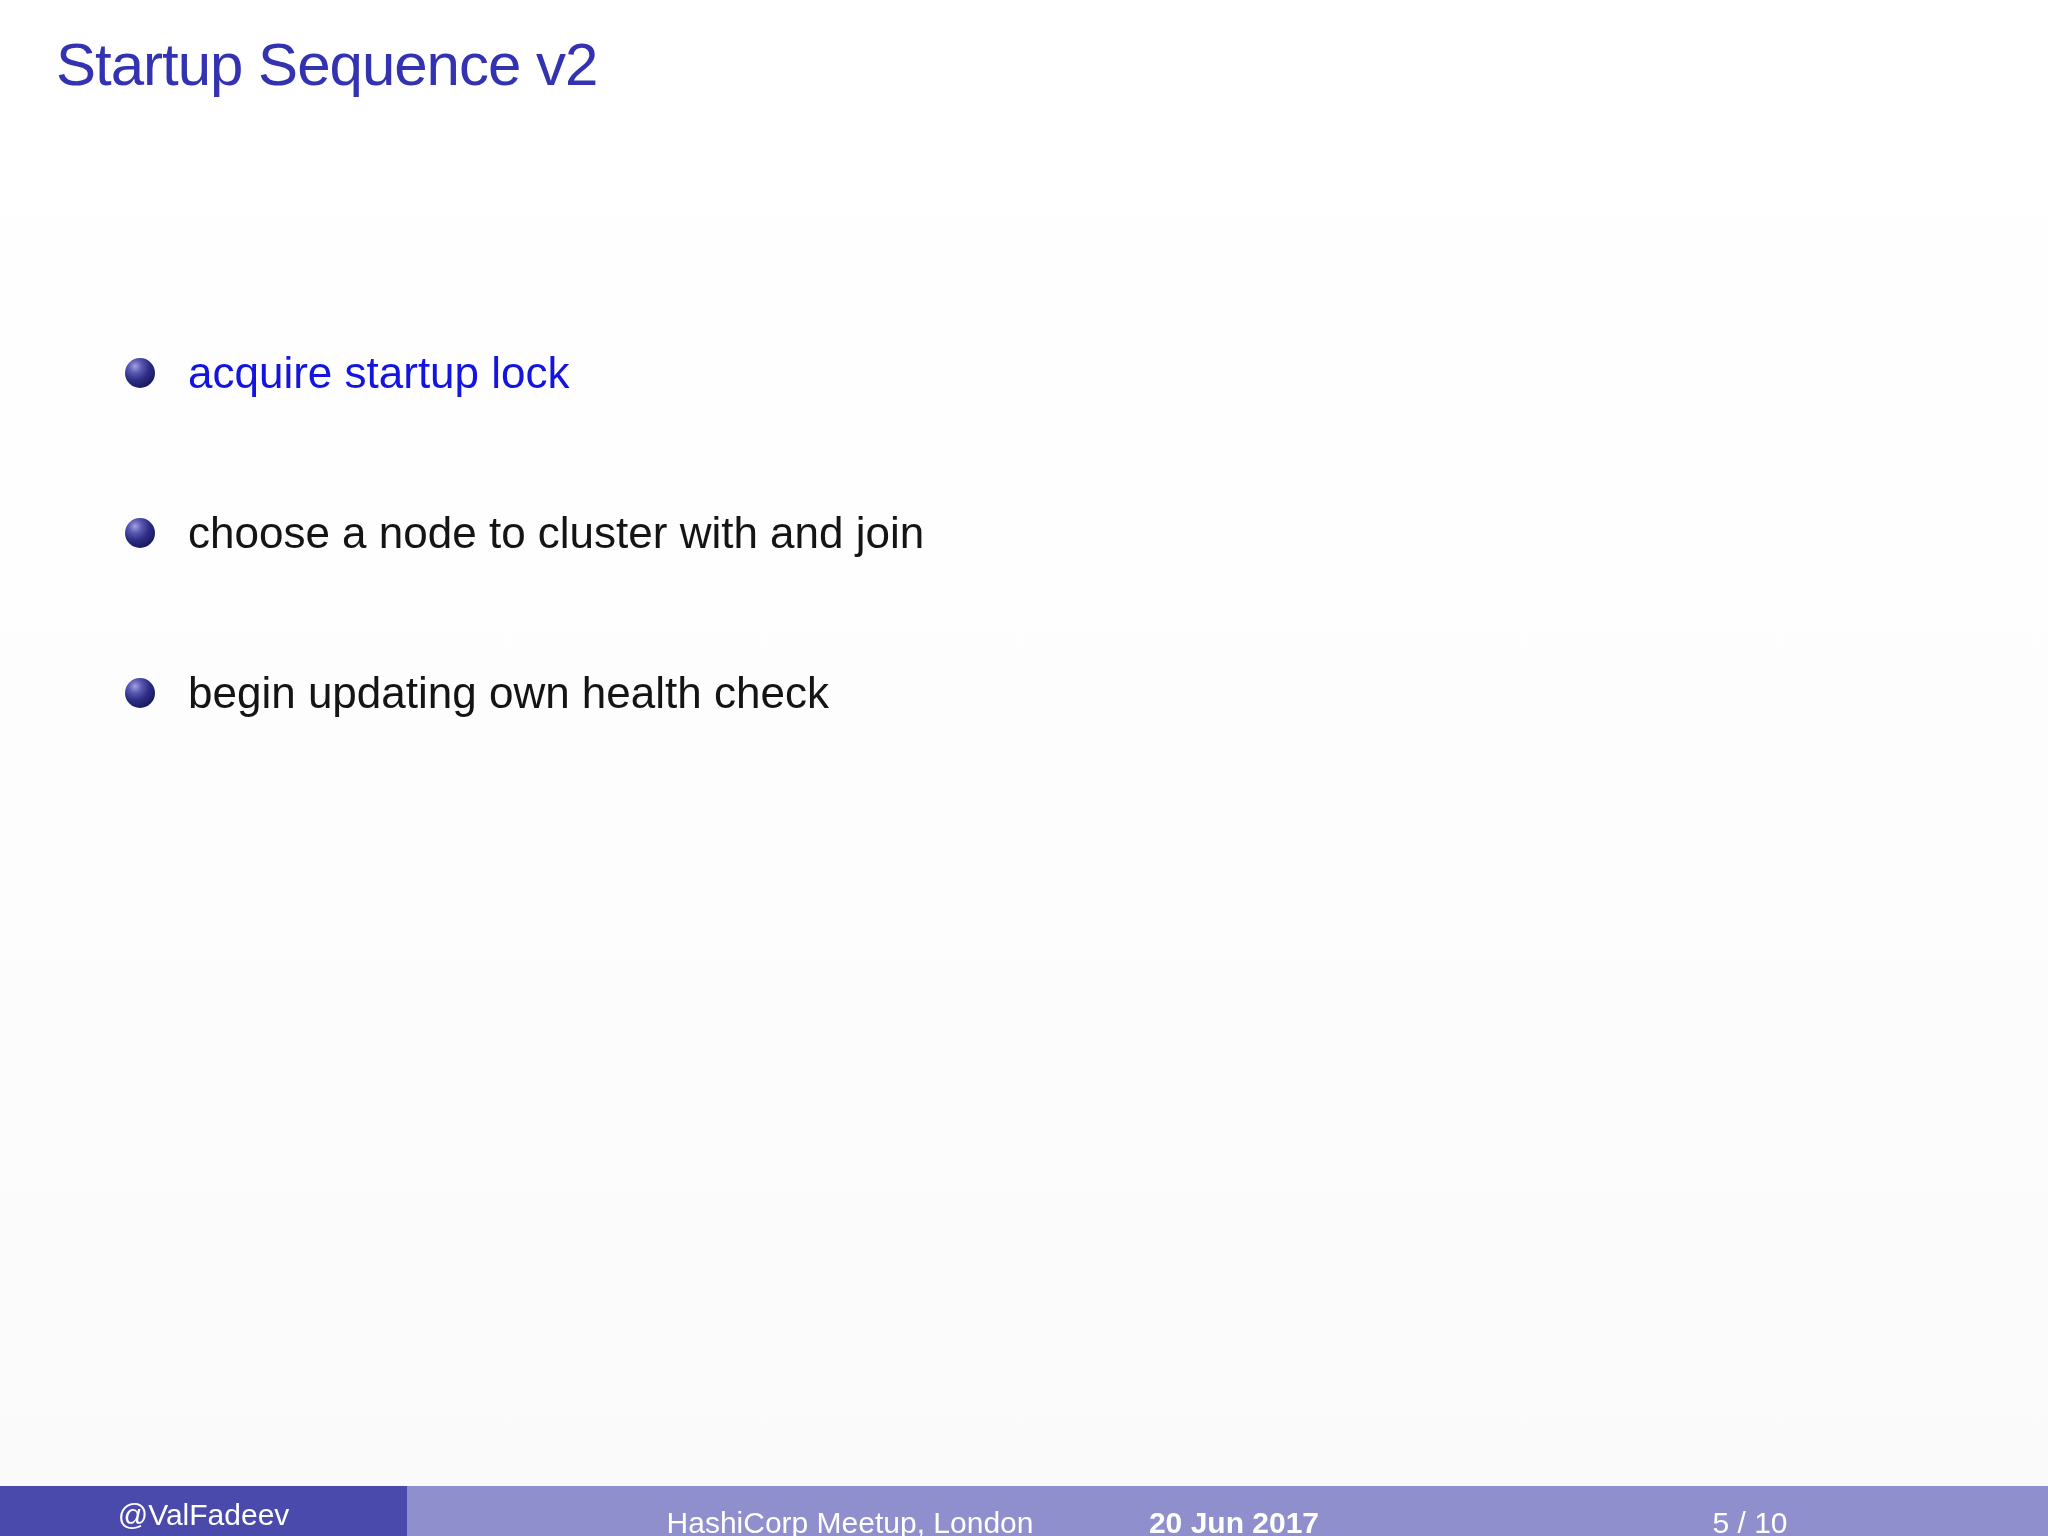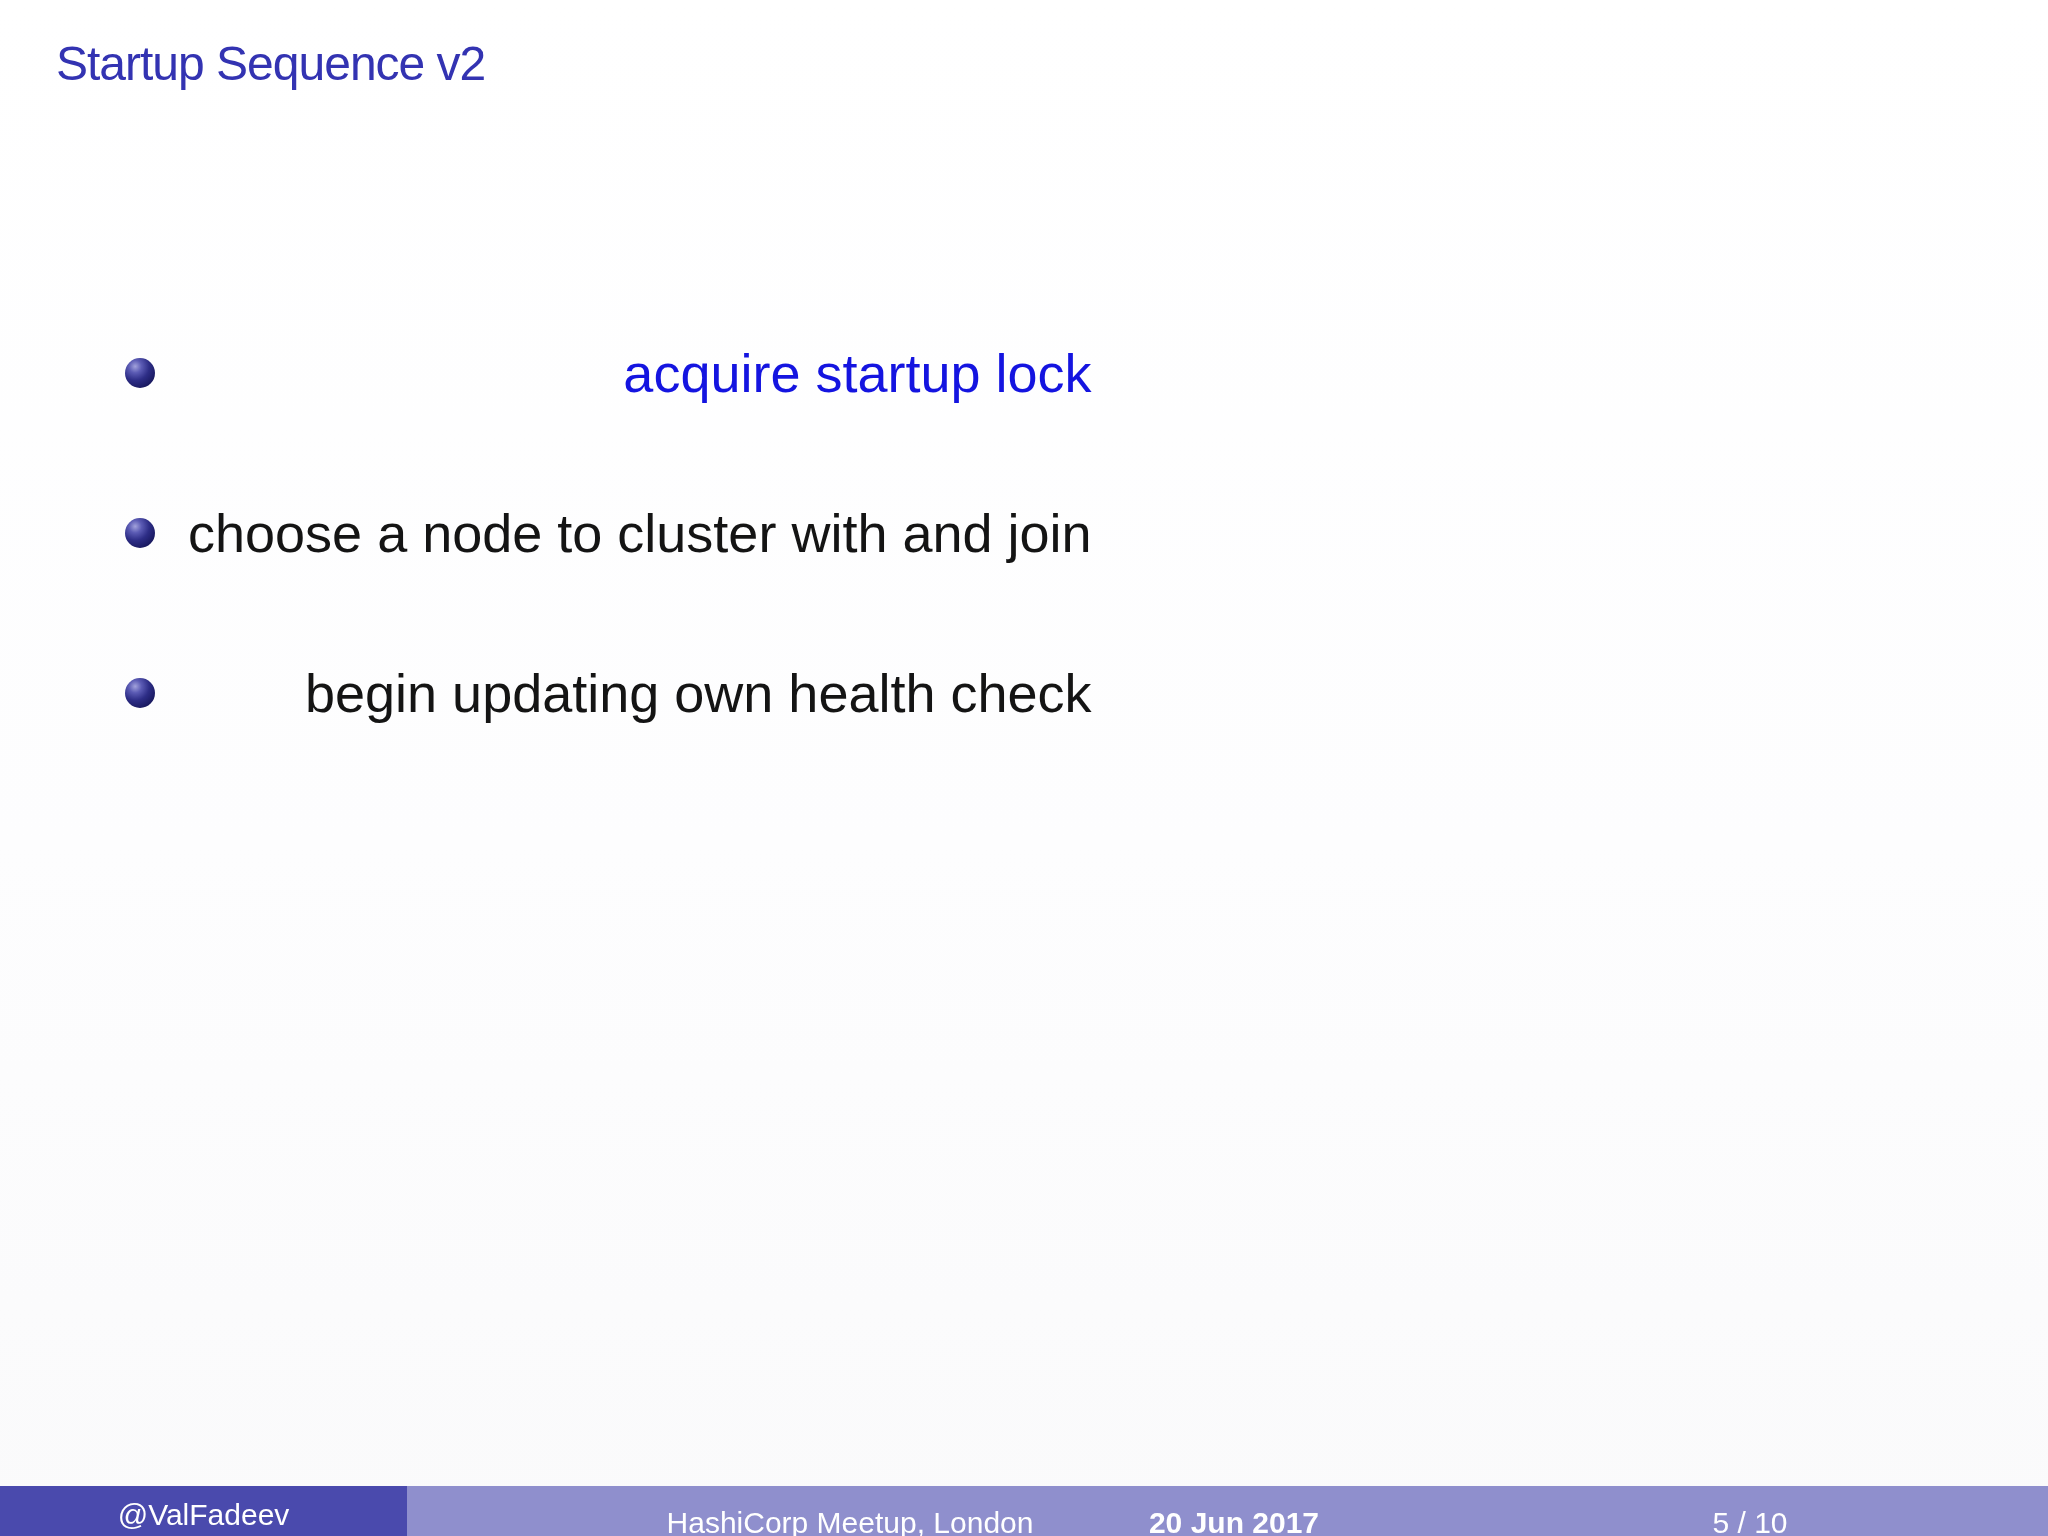--- a/index.html
+++ b/index.html
@@ -11,46 +11,45 @@
   .slide {
     position: relative;
     width: 2048px;
     height: 1536px;
     overflow: hidden;
     background: linear-gradient(180deg, #ffffff 0%, #fdfdfe 55%, #fafafb 100%);
   }
   .frame-title {
     position: absolute;
     left: 56px;
-    top: 36px;
-    font-size: 48px;
+    top: 30px;
+    font-size: 60px;
     font-weight: 400;
     letter-spacing: -1px;
     color: var(--title-color, #3333b2);
     margin: 0;
     white-space: nowrap;
   }
   .bullet-list {
     position: absolute;
     left: 125px;
     top: 341px;
     margin: 0;
     padding: 0;
     list-style: none;
   }
   .bullet-item {
     display: flex;
     align-items: center;
     height: 64px;
     margin-bottom: 96px;
-    font-size: 54px;
+    font-size: 44px;
     line-height: 64px;
     color: #141414;
     white-space: nowrap;
-    justify-content: space-between;
   }
   .bullet-item.emph {
     color: var(--emphasis-color, #1414e0);
   }
   .ball {
     flex: 0 0 auto;
     width: 30px;
     height: 30px;
     margin-right: 33px;
     border-radius: 50%;

